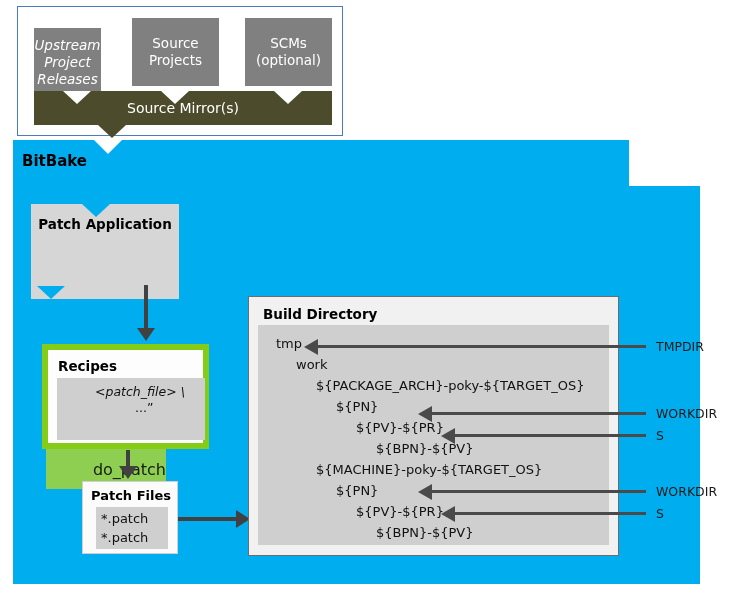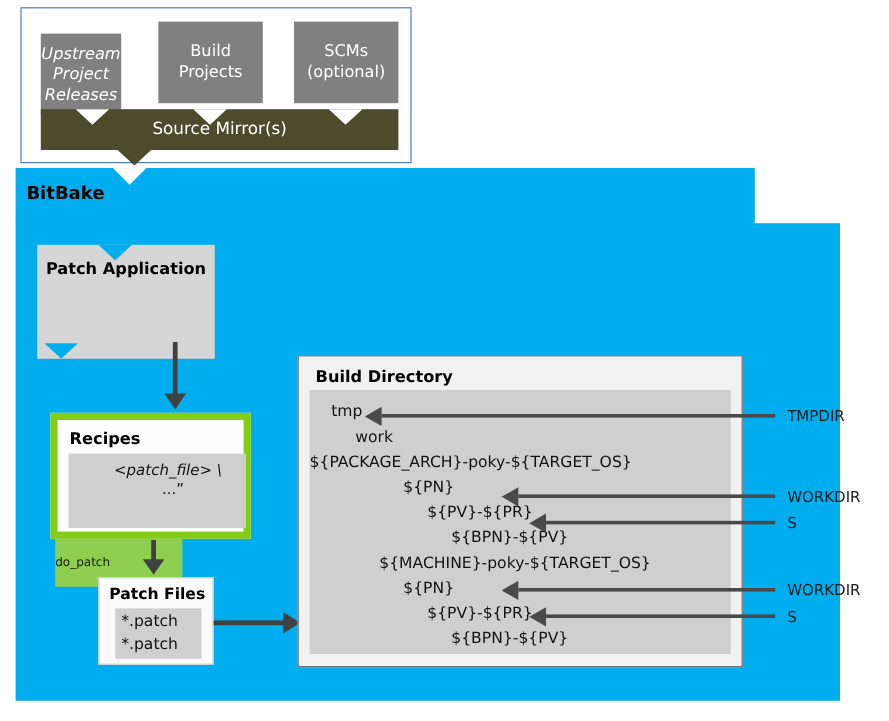--- a/index.html
+++ b/index.html
@@ -19,23 +19,23 @@
   
   .notch-down{position:absolute;width:0;height:0;border-left:14px solid transparent;
       border-right:14px solid transparent;}
   .blue{background:#00aeef;position:absolute;}
   #bitbake-label{left:22px;top:152px;font-size:15px;font-weight:bold;color:#000;}
 
   
   #patch-app{left:31px;top:204px;width:148px;height:95px;background:#d6d6d6;}
   #patch-app-title{left:0;top:12px;width:148px;text-align:center;
       font-size:13.5px;font-weight:bold;color:#000;}
-  #do-patch{left:15px;top:245px;width:106px;height:40px;background:#8ecf51;
-      display:flex;align-items:center;justify-content:flex-start;
-      font-size:10px;color:#1a1a1a;}
+  #do-patch{left:15px;top:245px;width:120px;height:40px;background:#8ecf51;
+      display:flex;align-items:center;justify-content:flex-end;
+      font-size:16px;color:#1a1a1a;}
 
   #recipes{left:42px;top:344px;width:167px;height:105px;background:#fdfdfd;
       border:6px solid #84cc16;}
   #recipes-title{left:10px;top:8px;font-size:13.5px;font-weight:bold;color:#000;}
   #recipes-code{left:9px;top:28px;width:148px;height:62px;background:#cfcfcf;
       padding:6px 0 0 0;}
   .code-line{font-size:12.5px;color:#111;line-height:16px;white-space:pre;}
 
   #patch-files{left:82px;top:481px;width:96px;height:73px;background:#fbfbfb;
       border:1px solid #cfcfcf;}
@@ -74,21 +74,21 @@
     <div class="abs src-box" style="left:16px;top:21px;width:67px;height:68px;font-style:italic;">
       <div>
         <div>Upstream</div>
         <div>Project</div>
         <div>Releases</div>
       </div>
     </div>
 
     <div class="abs src-box" style="left:114px;top:11px;width:87px;height:68px;">
       <div>
-        <div>Build</div>
+        <div>Source</div>
         <div>Projects</div>
       </div>
     </div>
 
     <div class="abs src-box" style="left:227px;top:11px;width:87px;height:68px;">
       <div>
         <div>SCMs</div>
         <div>(optional)</div>
       </div>
     </div>
@@ -143,21 +143,21 @@
   </div>
 
   <div class="arrow-h" style="left:178px;top:517px;width:62px;height:4px;"></div>
   <div class="head-right" style="left:236px;top:510px;"></div>
 
   <div class="abs" id="build-dir">
     <div class="abs" id="build-dir-title">Build Directory</div>
     <div class="abs" id="tree-panel">
       <div class="tree-line" style="top:8px;   padding-left:18px;">tmp</div>
       <div class="tree-line" style="top:29px;  padding-left:38px;">work</div>
-      <div class="tree-line" style="top:50px;  ">${PACKAGE_ARCH}-poky-${TARGET_OS}</div>
+      <div class="tree-line" style="top:50px;  padding-left:58px;">${PACKAGE_ARCH}-poky-${TARGET_OS}</div>
       <div class="tree-line" style="top:71px;  padding-left:78px;">${PN}</div>
       <div class="tree-line" style="top:92px;  padding-left:98px;">${PV}-${PR}</div>
       <div class="tree-line" style="top:113px; padding-left:118px;">${BPN}-${PV}</div>
       <div class="tree-line" style="top:134px; padding-left:58px;">${MACHINE}-poky-${TARGET_OS}</div>
       <div class="tree-line" style="top:155px; padding-left:78px;">${PN}</div>
       <div class="tree-line" style="top:176px; padding-left:98px;">${PV}-${PR}</div>
       <div class="tree-line" style="top:197px; padding-left:118px;">${BPN}-${PV}</div>
     </div>
   </div>
 

